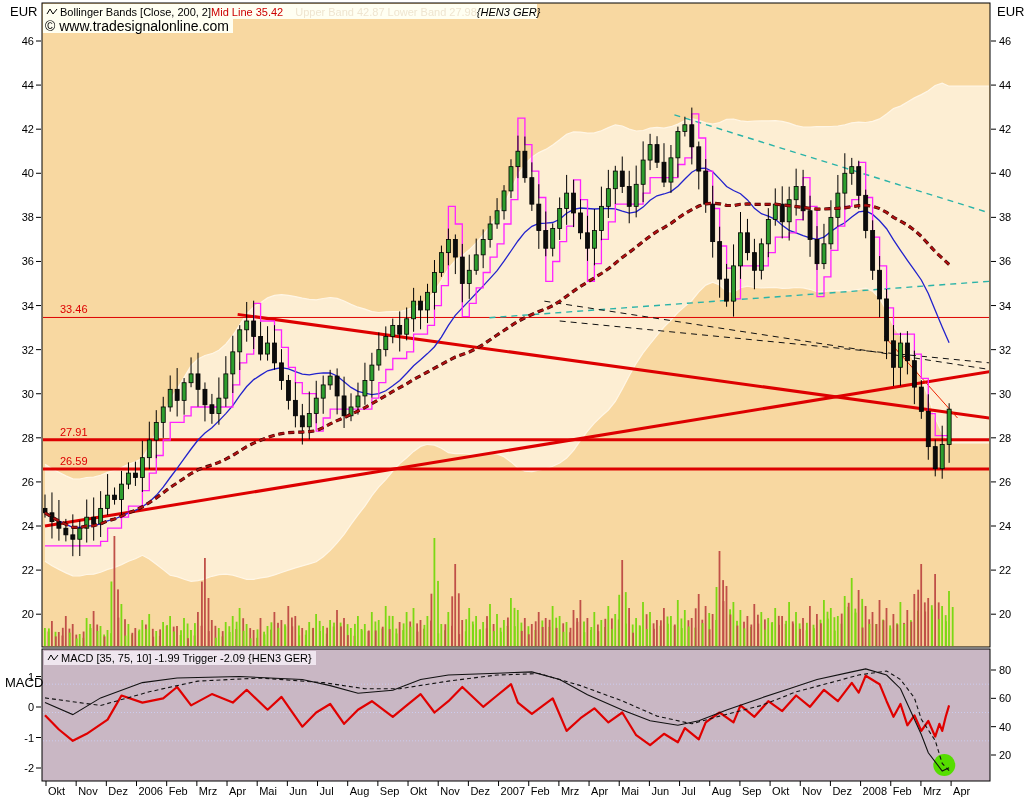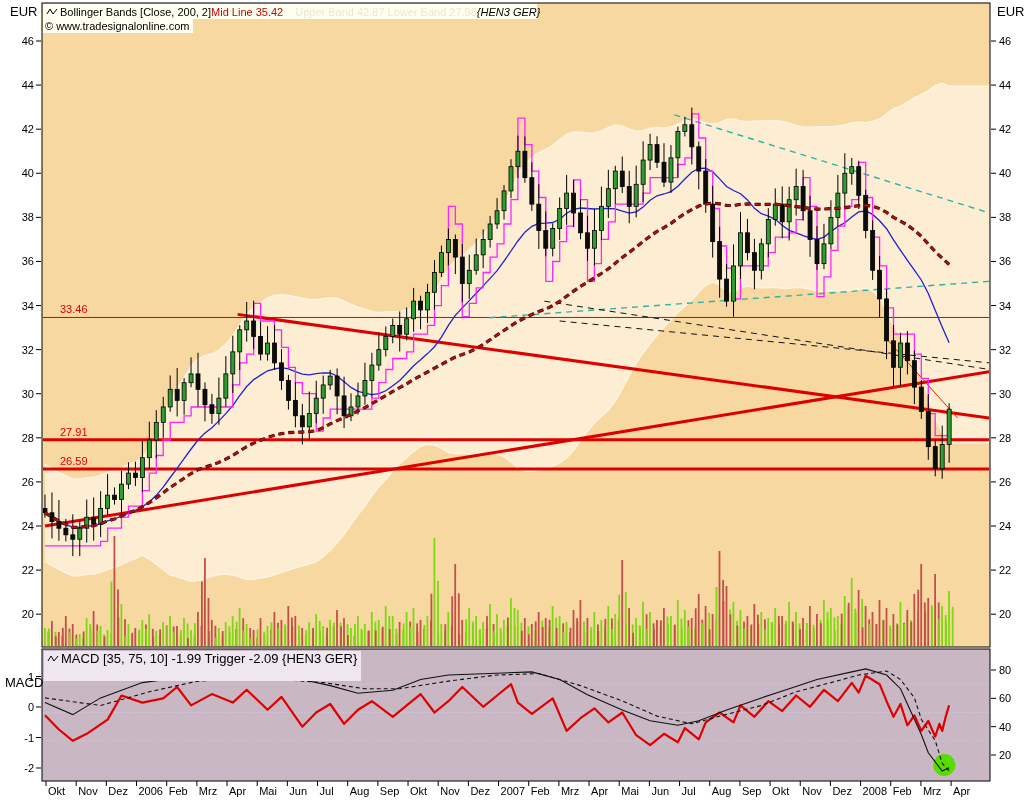--- a/index.html
+++ b/index.html
@@ -6,23 +6,23 @@
   #stage{position:relative;width:1024px;height:800px;background:#ffffff;overflow:hidden;
          font-family:"Liberation Sans", sans-serif;}
   #chart-svg{position:absolute;left:0;top:0;}
   .txt{position:absolute;font-size:13px;line-height:13px;color:#000;white-space:nowrap;}
   .hdr-strip{position:absolute;left:43px;top:4px;width:494px;height:15px;background:#fffff2;
              display:flex;align-items:center;font-size:11px;white-space:nowrap;}
   .hdr-strip .red{color:#cc0000;}
   .hdr-strip .faint{color:#efe5d0;}
   .hdr-strip .sym{margin-left:auto;padding-right:3px;font-style:italic;}
   .copy-strip{position:absolute;left:43px;top:19px;height:14px;background:#fffff2;
-              display:flex;align-items:center;font-size:11px;padding:0 4px 0 2px;}
+              display:flex;align-items:center;font-size:14px;padding:0 4px 0 2px;}
   .macd-strip{position:absolute;left:44px;top:651px;height:14px;background:#efe6ef;
-              display:flex;align-items:center;font-size:13px;padding:0 4px 16px 0;}
+              display:flex;align-items:center;font-size:11px;padding:0 4px 0 0;}
   .wave-ico{display:inline-block;margin:0 2px 0 3px;}
 </style>
 </head>
 <body>
 
 <div id="stage">
 
   <svg id="chart-svg" width="1024" height="800">
       <defs>
         <clipPath id="mainClip">

